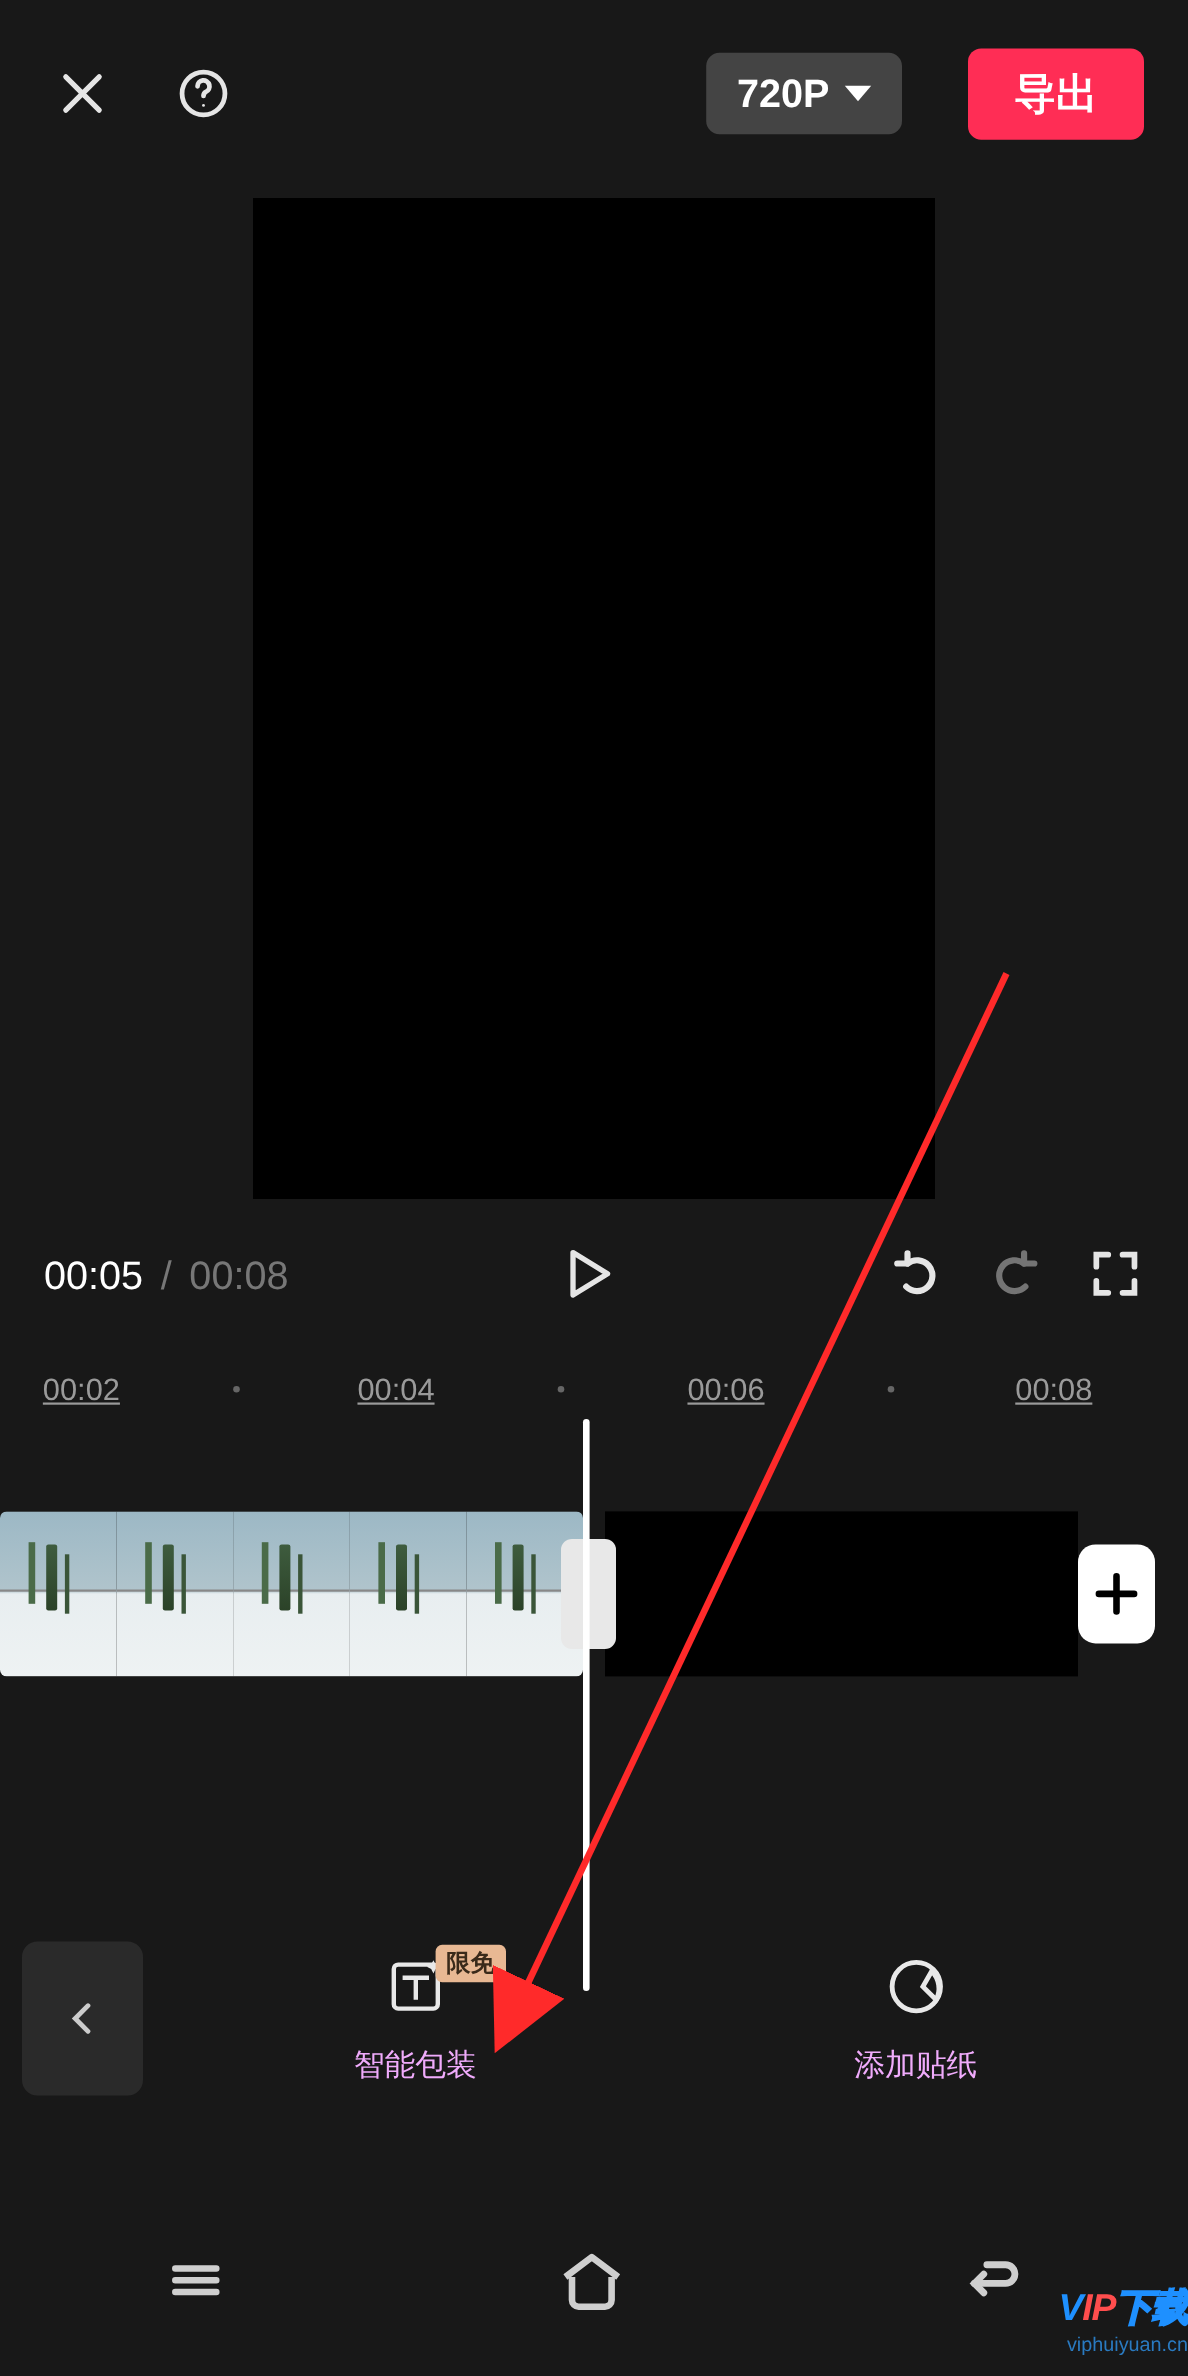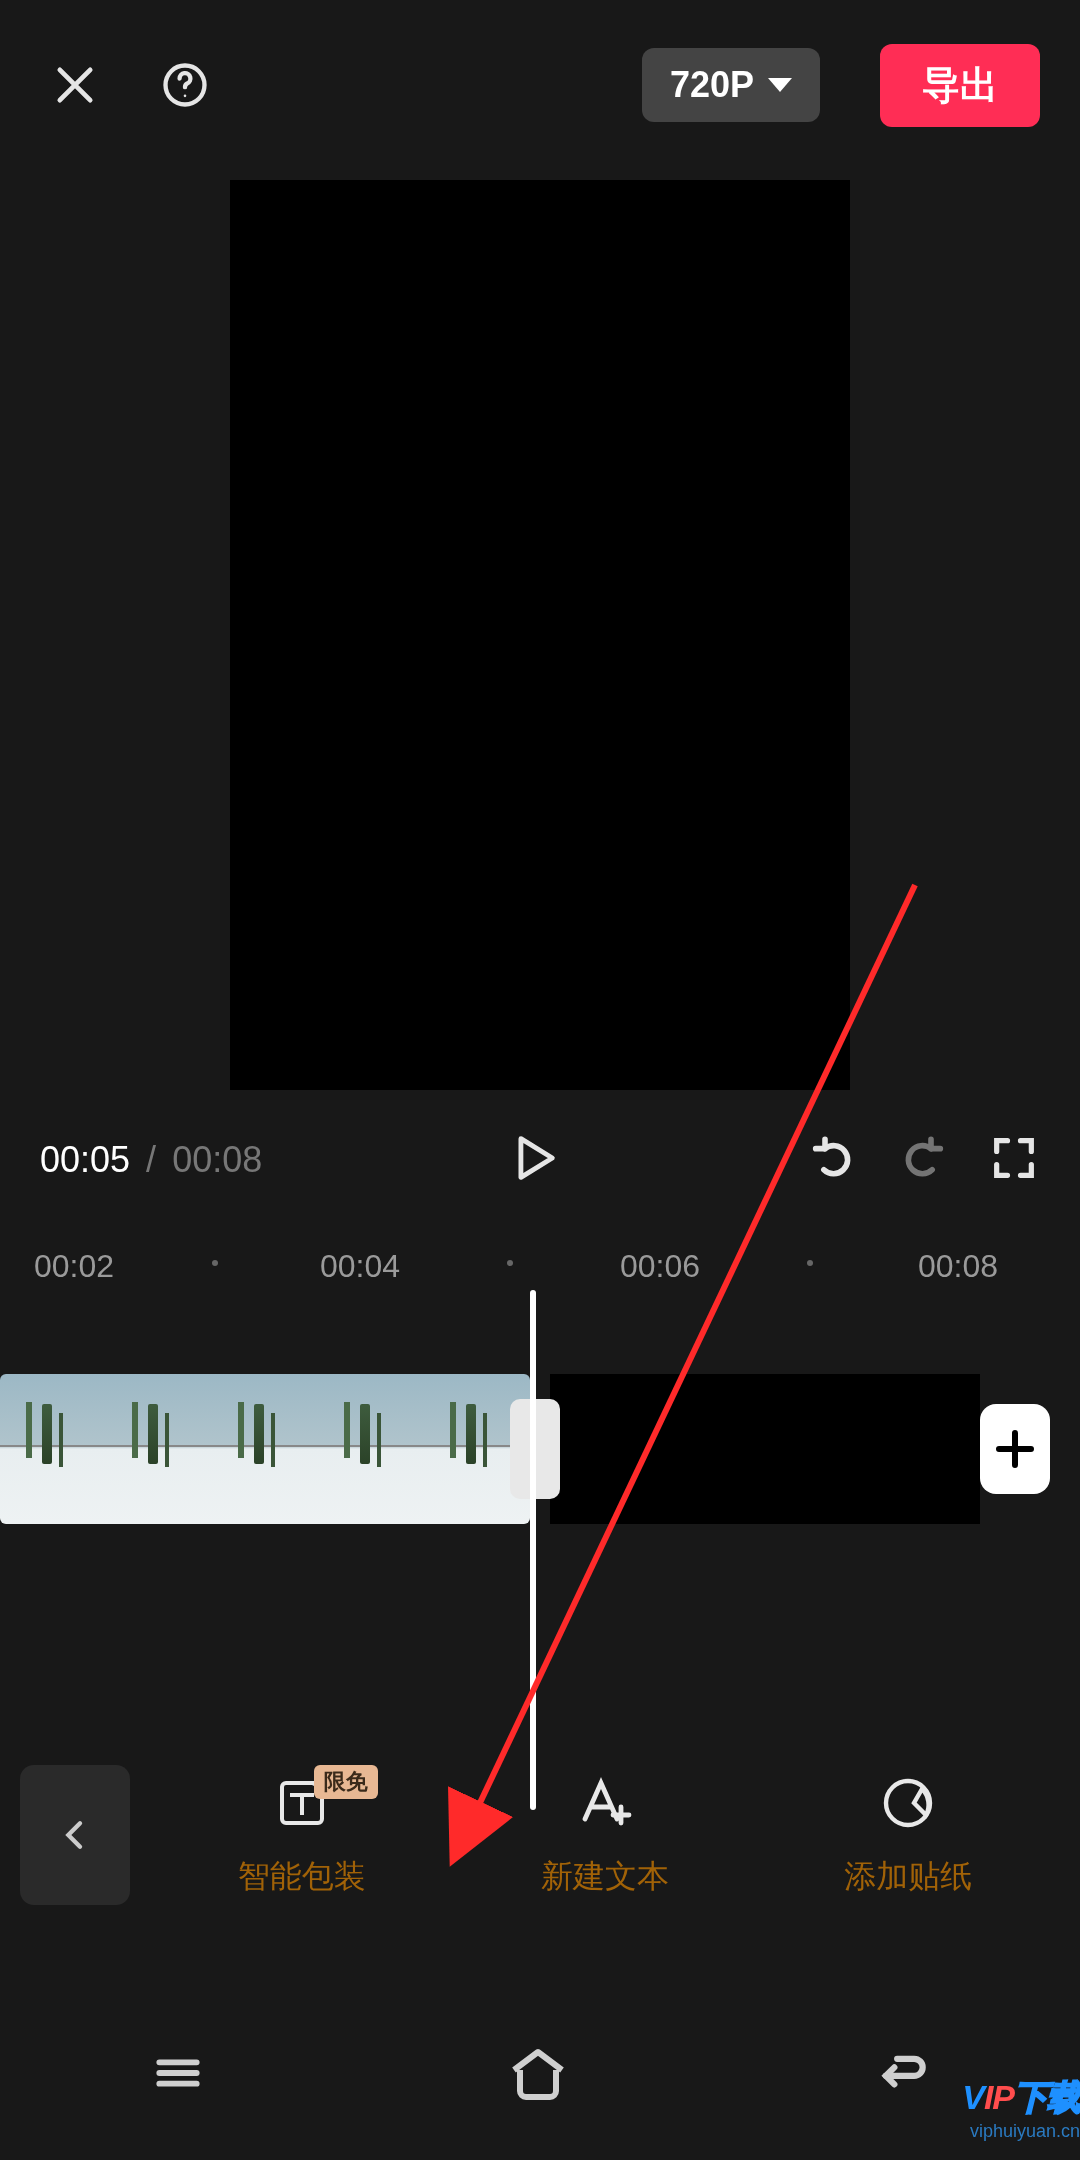--- a/index.html
+++ b/index.html
@@ -23,21 +23,21 @@
   .time-label { font-size: 36px; }
   .time-cur { color: #fff; }
   .time-sep { color: #777; margin: 0 6px; }
   .time-dur { color: #777; }
   .play-row .center { flex: 1; display: flex; justify-content: center; }
   .play-row .right { display: flex; align-items: center; gap: 36px; }
   .play-row svg { stroke: #e5e5e5; fill: none; }
 
   
   .ruler { height: 72px; position: relative; margin-top: 10px; }
-  .tick-label { position: absolute; top: 18px; font-size: 32px; color: #9a9a9a; transform: translateX(-50%); }
+  .tick-label { position: absolute; top: 18px; font-size: 28px; color: #9a9a9a; transform: translateX(-50%); text-decoration: underline; }
   .tick-dot { position: absolute; top: 30px; width: 6px; height: 6px; background: #666; border-radius: 50%; transform: translateX(-50%); }
 
   
   .timeline { height: 560px; position: relative; }
   .track-row { position: absolute; top: 72px; left: 0; right: 0; height: 150px; display: flex; align-items: center; }
   .clip-strip { height: 150px; display: flex; overflow: hidden; border-radius: 6px; flex: 0 0 530px; }
   .frame { width: 110px; height: 150px; background: linear-gradient(to bottom, #9cb8c5 0%, #b0c4cc 48%, #e8eef0 50%, #eef2f3 100%); position: relative; overflow: hidden; }
   .frame::after { content: ""; position: absolute; left: 40%; top: 20%; width: 10px; height: 40%; background: linear-gradient(to bottom, #3e5c3e, #2b4228); border-radius: 2px; box-shadow: -18px -4px 0 -2px #4a6b48, 14px 6px 0 -3px #3a5538; }
   .frame::before { content: ""; position: absolute; left:0; right:0; top:47%; height:2px; background: #888; }
   .dark-clip { height: 150px; flex: 0 0 430px; background: #000; }
@@ -49,21 +49,21 @@
   .playhead { position: absolute; left: 530px; top: -12px; width: 6px; height: 520px; background: #fff; border-radius: 3px; z-index: 5; }
 
   
   .annot-svg { position: absolute; left: 0; top: 0; width: 1080px; height: 2160px; pointer-events: none; z-index: 20; }
 
   
   .bottom-bar { position: absolute; left: 0; right: 0; bottom: 210px; height: 230px; display: flex; align-items: center; padding: 0 20px; gap: 0; justify-content: center; }
   .back-chip { width: 110px; height: 140px; background: #2a2a2a; border-radius: 14px; display: flex; align-items: center; justify-content: center; margin-right: 20px; }
   .tool-item { flex: 1; display: flex; flex-direction: column; align-items: center; justify-content: center; gap: 20px; position: relative; }
   .tool-item svg { stroke: #e8e8e8; fill: none; }
-  .tool-item .label { font-size: 32px; color: #a16207; }
+  .tool-item .label { font-size: 28px; color: #f0abfc; }
   .badge { position: absolute; top: -6px; left: 54%; background: #e8b893; color: #3a2a1a; font-size: 22px; padding: 2px 10px; border-radius: 6px; font-weight: 600; }
 
   
   .nav-bar { position: absolute; left: 0; right: 0; bottom: 0; height: 170px; display: flex; align-items: center; justify-content: space-around; }
   .nav-bar svg { stroke: #cfcfcf; fill: none; }
 
   
   .watermark { position: absolute; right: 0; bottom: 18px; z-index:30; font-family: Arial, sans-serif; }
   .wm-top { font-size: 34px; font-weight: 900; font-style: italic; letter-spacing: -1px; }
   .wm-top .v { color: #1e90ff; }
@@ -185,27 +185,20 @@
   <div class="tool-item">
     <span class="badge">限免</span>
     <svg width="64" height="64" viewBox="0 0 32 32" stroke-width="2">
         <rect x="6" y="6" width="20" height="20" rx="2"></rect>
         <path d="M10 12h12M16 12v10"></path>
         <path d="M24 4 l1 2 2 1 -2 1 -1 2 -1-2 -2-1 2-1 z" fill="#e8e8e8" stroke="none"></path>
       </svg>
     <span class="label">智能包装</span>
   </div>
 
-  <div class="tool-item">
-    <svg width="64" height="64" viewBox="0 0 32 32" stroke-width="2.4" stroke-linecap="round">
-        <path d="M6 24 L14 6 L22 24 M9 18 H19"></path>
-        <path d="M24 18 v8 M20 22 h8"></path>
-      </svg>
-    <span class="label">新建文本</span>
-  </div>
 
   <div class="tool-item">
     <svg width="64" height="64" viewBox="0 0 32 32" stroke-width="2.2">
         <circle cx="16" cy="16" r="11"></circle>
         <path d="M23 9 A11 11 0 0 1 25 22 L19 16 Z" fill="#181818"></path>
       </svg>
     <span class="label">添加贴纸</span>
   </div>
 
 

